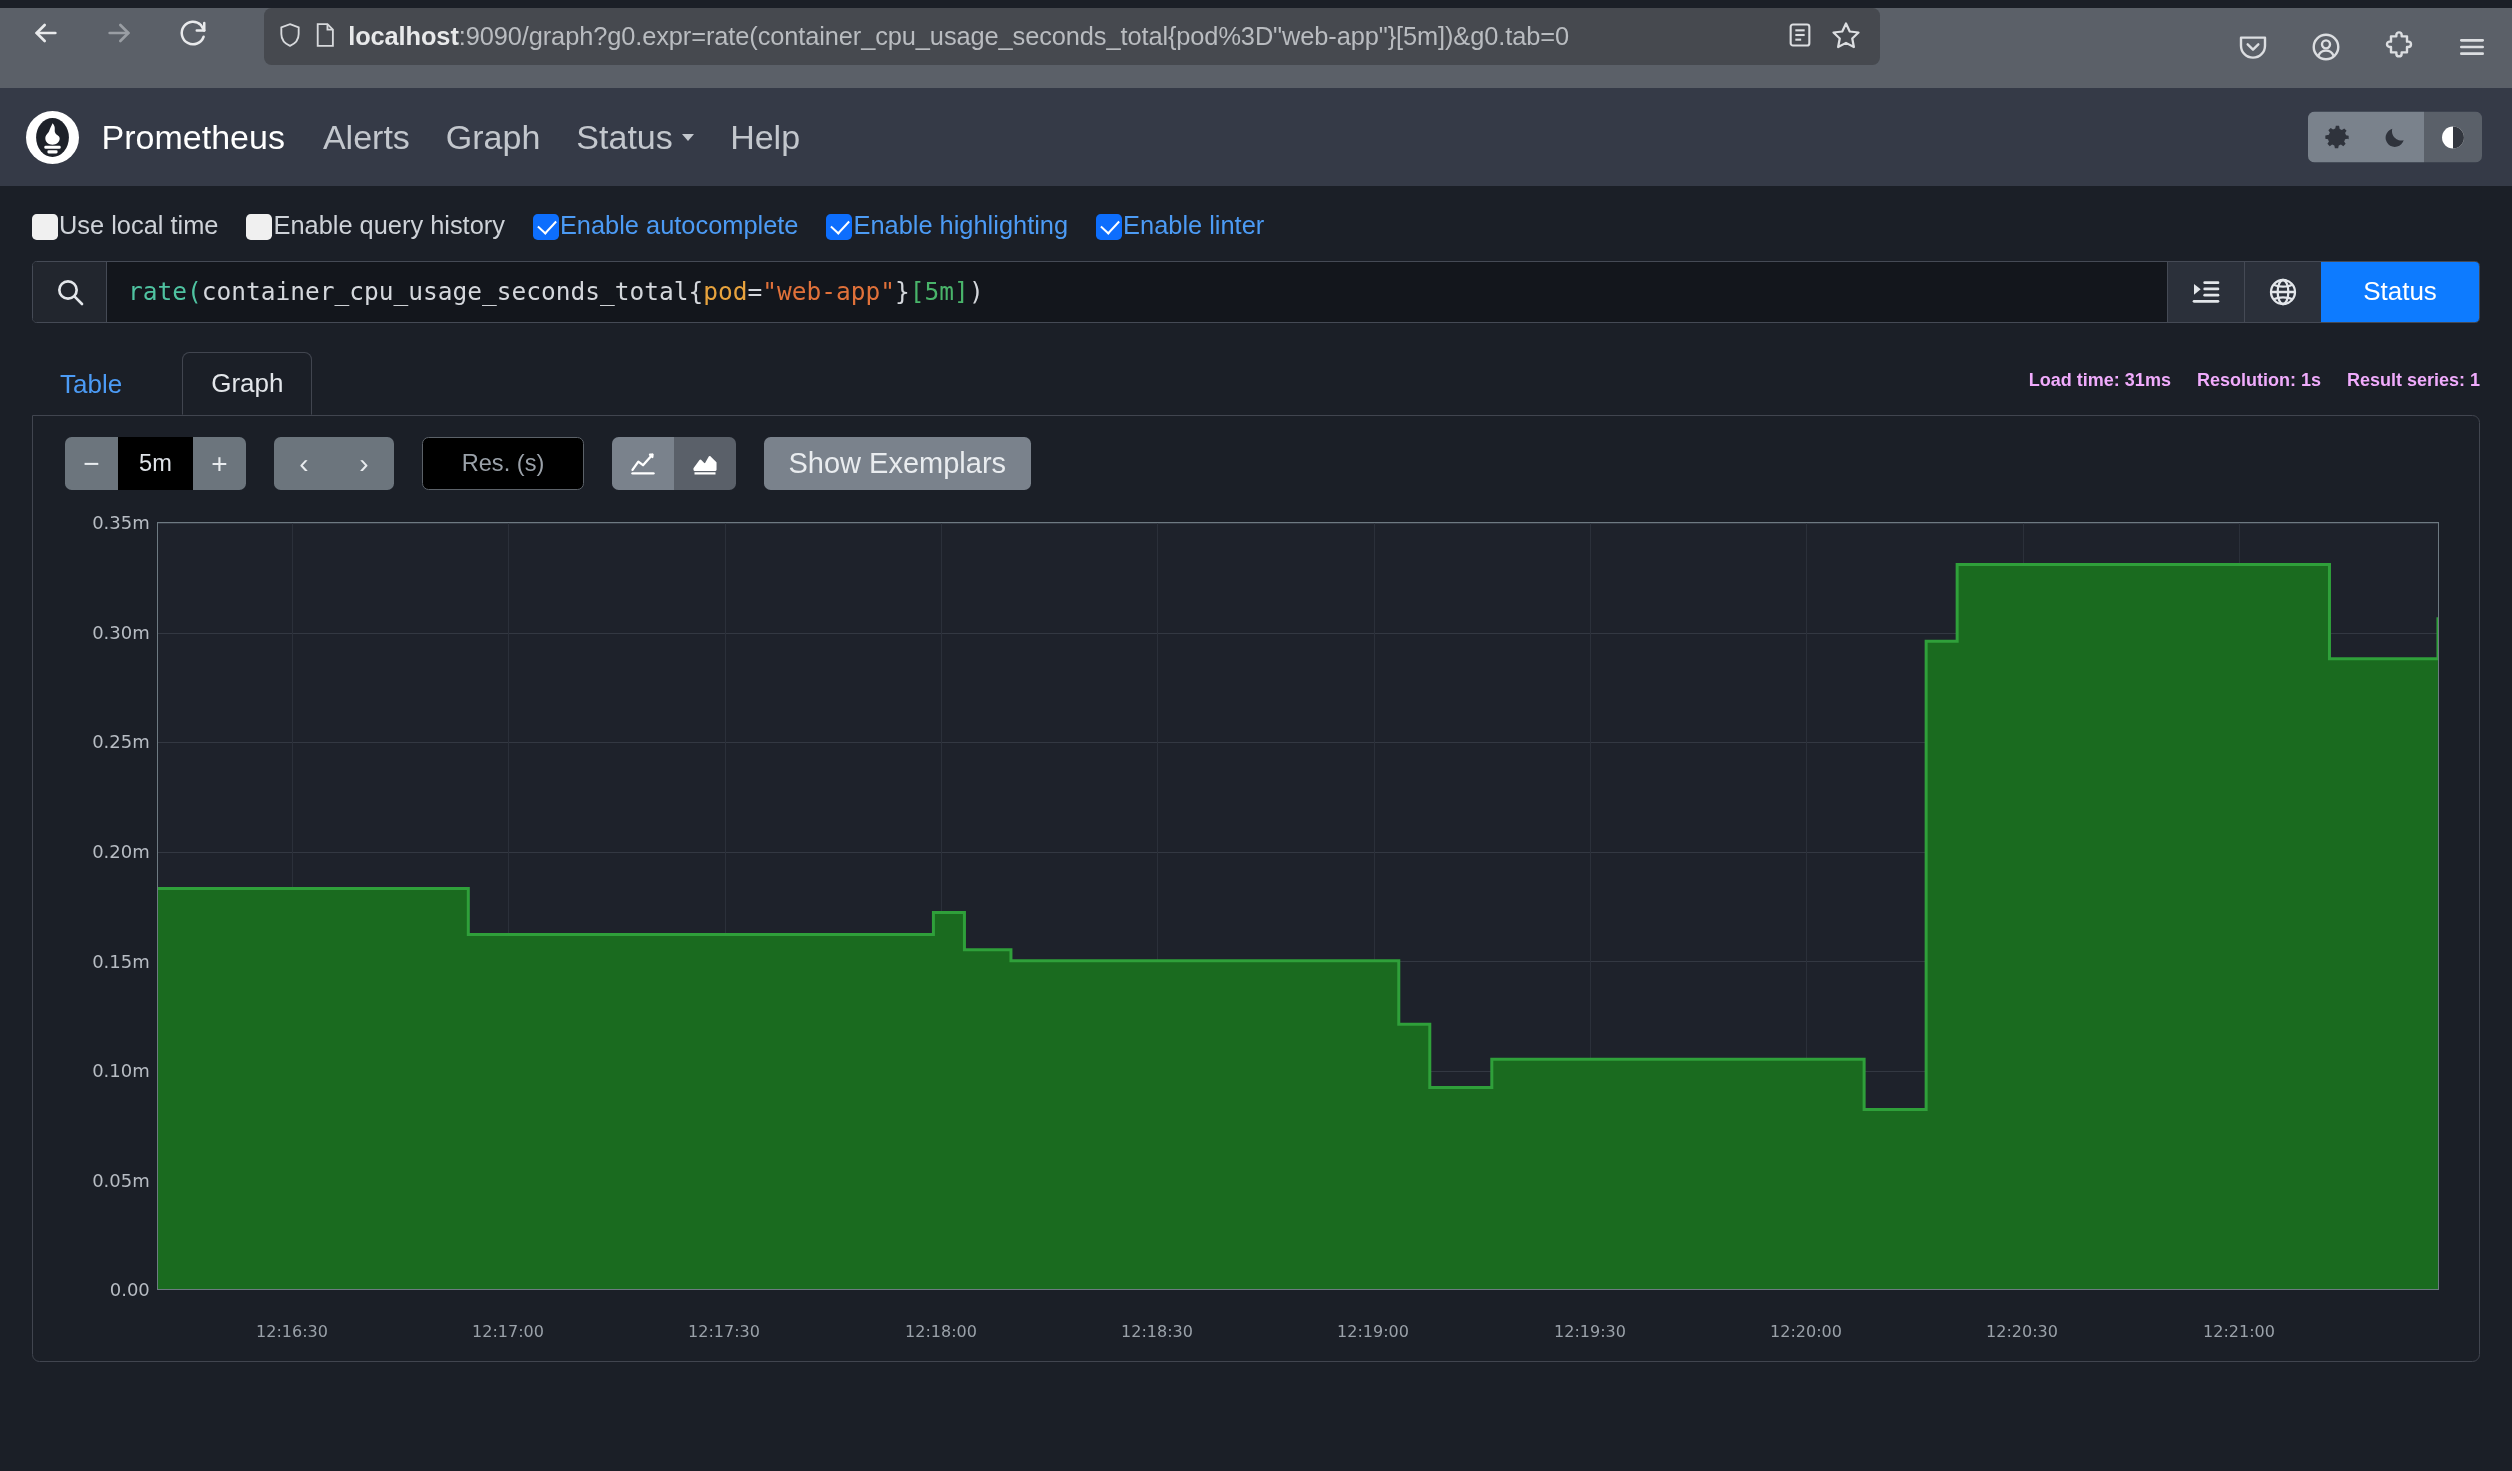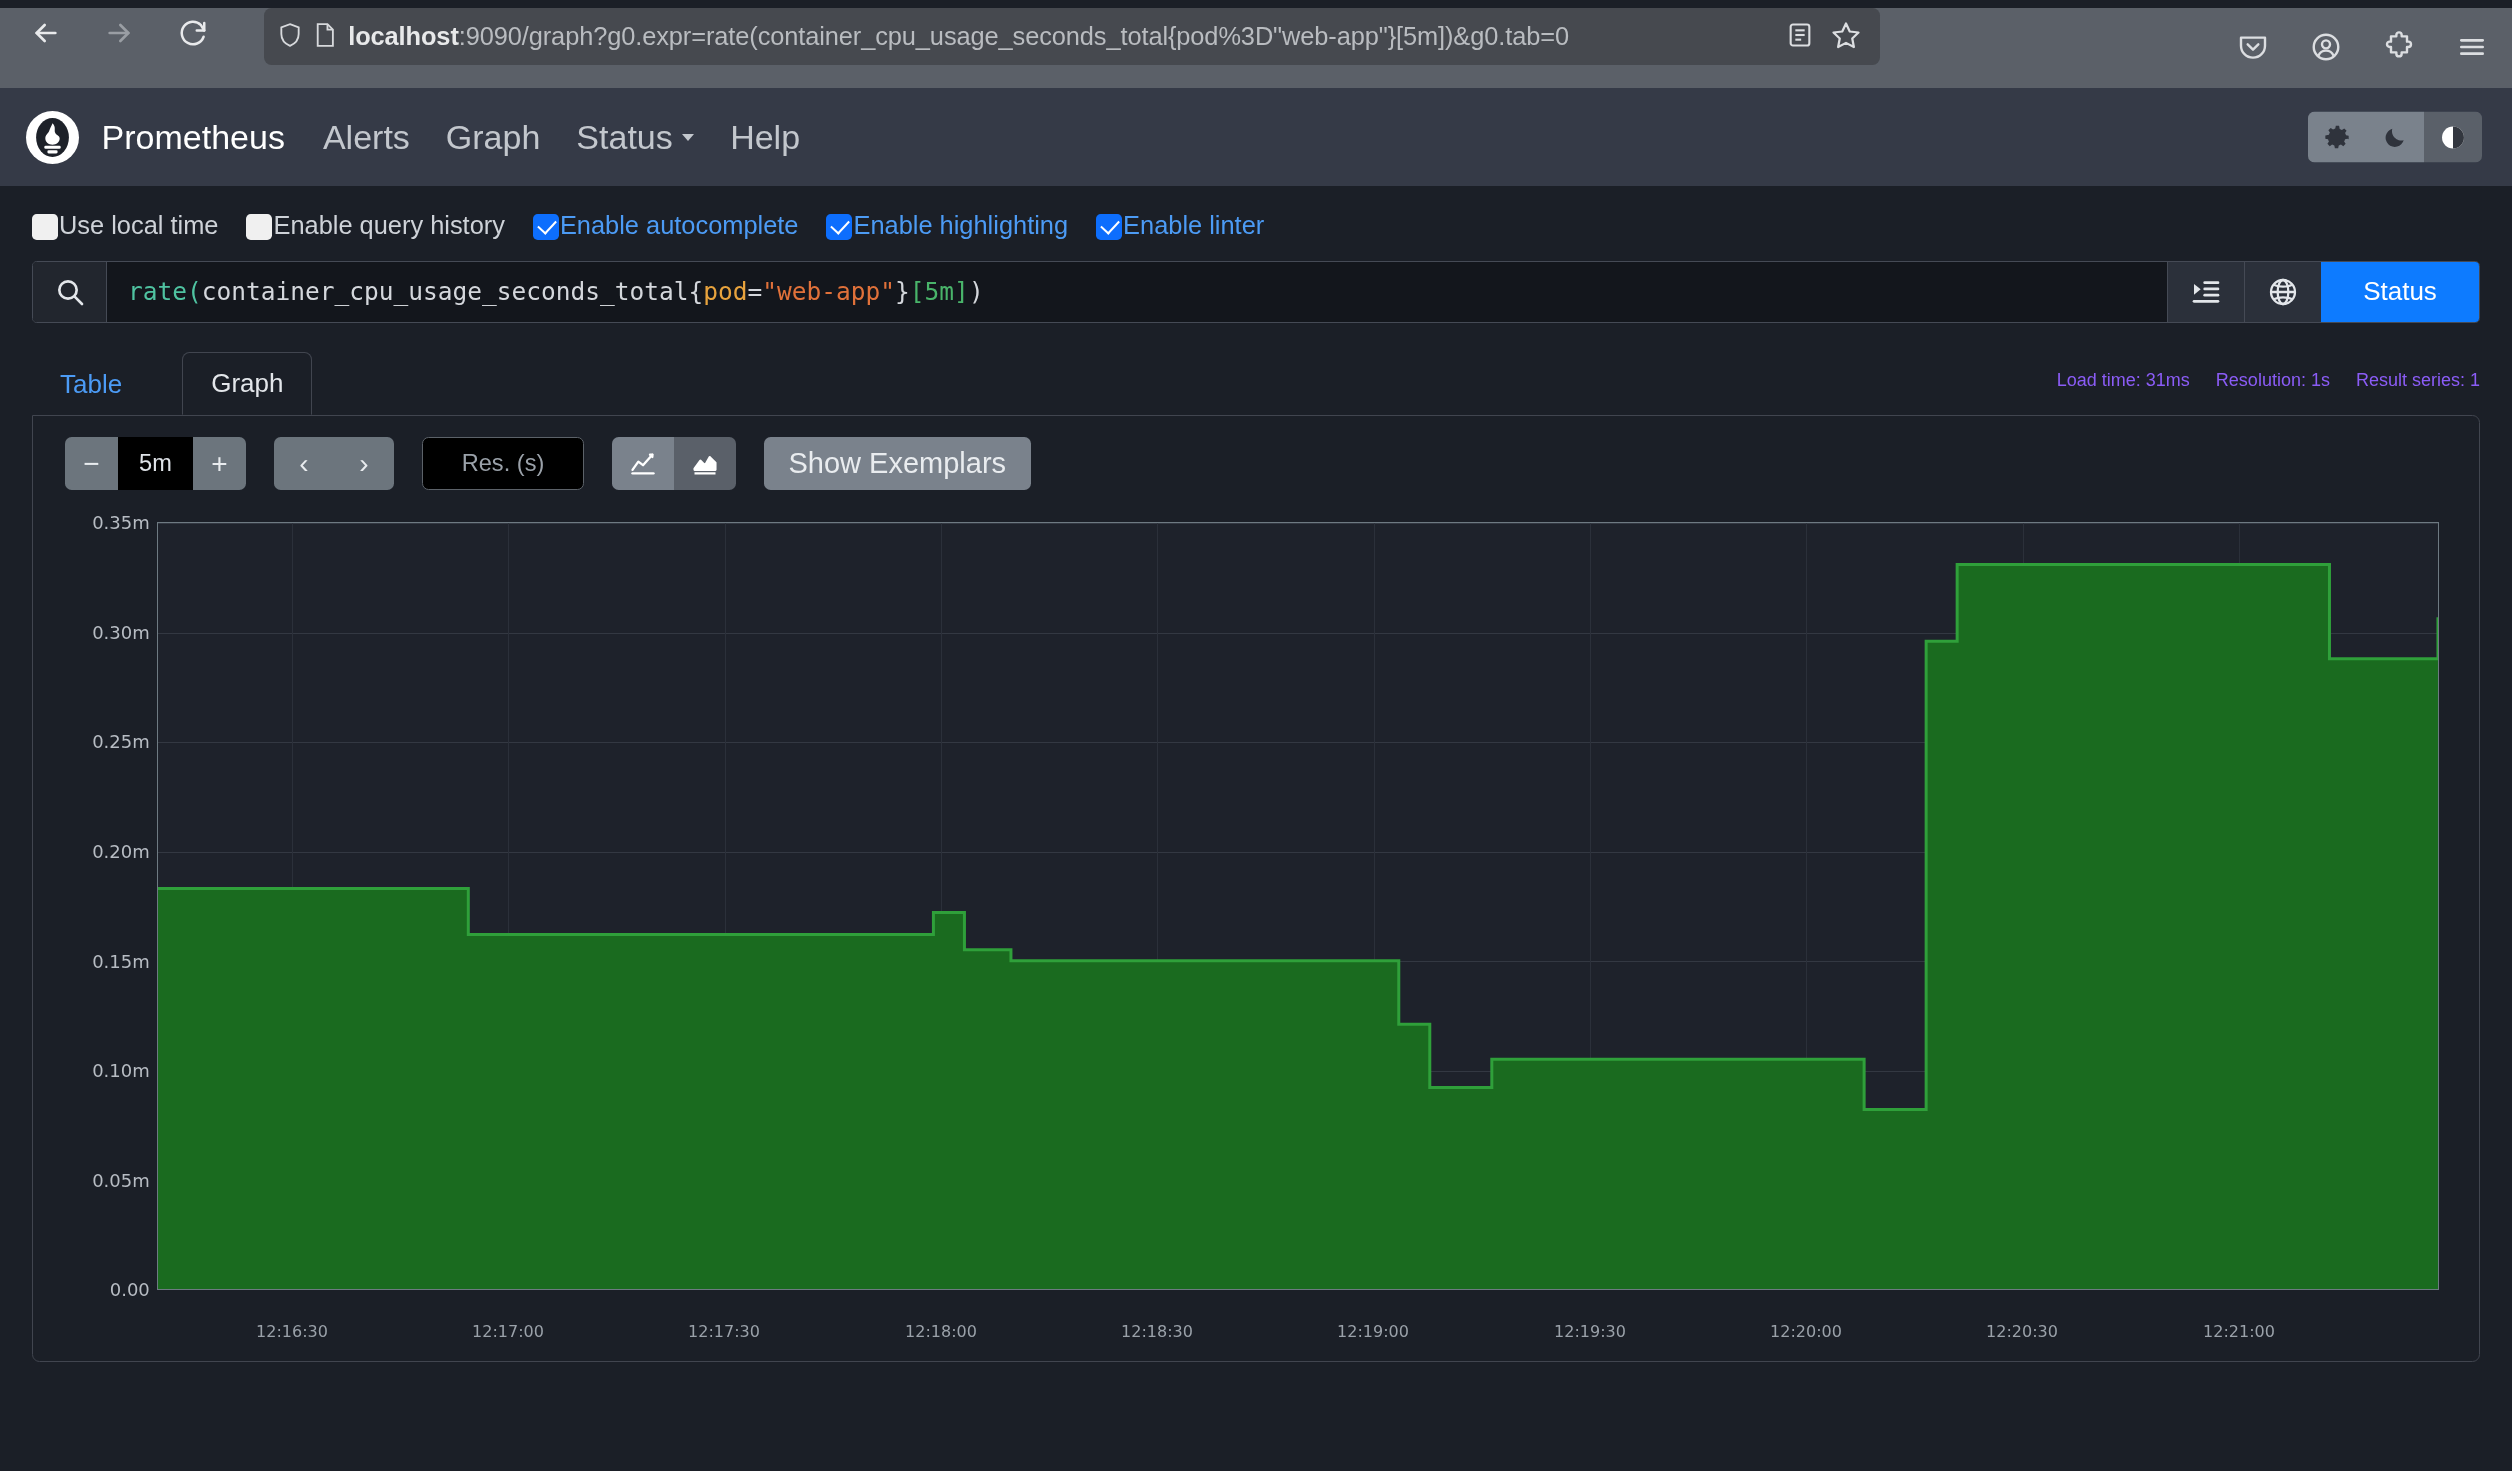--- a/index.html
+++ b/index.html
@@ -209,22 +209,23 @@
     border-radius: 7.5px 7.5px 0 0;
     background: #1b1f27;
     position: relative;
     z-index: 2;
   }
   .stats {
     position: absolute;
     right: 32px; bottom: 24.5px;
     display: flex; gap: 26px;
     font-size: 18px;
-    color: #8b5cf6;
+    color: #f0abfc;
     white-space: nowrap;
+    font-weight: bold;
   }
 
   
   .panel {
     margin: 0 32px;
     border: 0.9px solid #41454f;
     border-top: 0.9px solid #41454f;
     border-radius: 0 7.5px 7.5px 7.5px;
     background: #1b1f27;
     padding: 21px 0 0 0;

